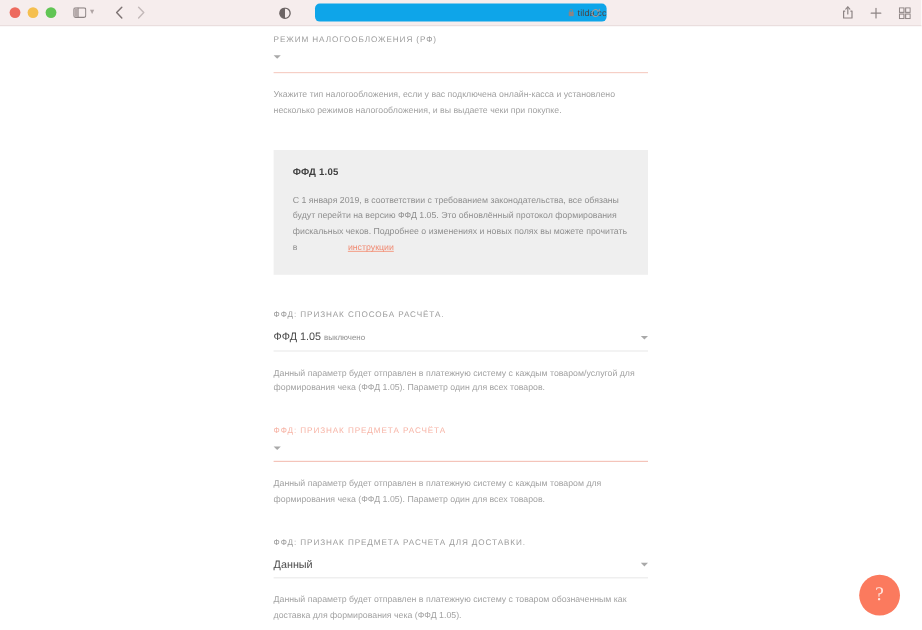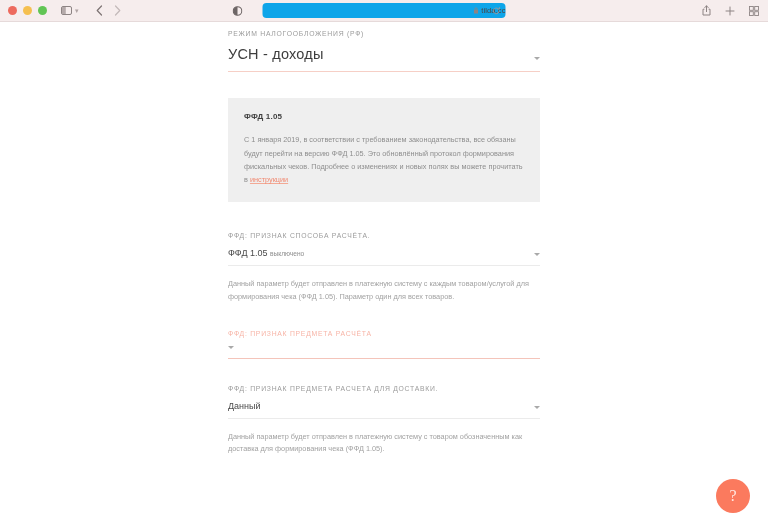--- a/index.html
+++ b/index.html
@@ -187,20 +187,21 @@
     margin-bottom: 12px;
   }
   .notice-body {
     font-size: 7.3px;
     line-height: 1.82;
     color: #8e8e8e;
   }
   .notice-link {
     color: #f08a72;
     text-decoration-color: #f3a995;
+    margin-left: 40px;
   }
 
   
   .help-fab {
     position: absolute;
     right: 18px;
     bottom: 12px;
     width: 34px;
     height: 34px;
     border-radius: 50%;
@@ -301,23 +302,23 @@
     </span>
   </div>
 </div>
 
 <div class="page">
   <div class="content-col">
 
     <div class="field-block">
       <div class="field-label">РЕЖИМ НАЛОГООБЛОЖЕНИЯ (РФ)</div>
       <div class="select-row big pink-underline">
-        <span class="select-value large">УСН - доходы</span>
         <span class="chevron-down"></span>
       </div>
+      <div class="help-text">Укажите тип налогообложения, если у вас подключена онлайн-касса и установлено несколько режимов налогообложения, и вы выдаете чеки при покупке.</div>
     </div>
 
     <div class="notice-box">
       <div class="notice-title">ФФД 1.05</div>
       <div class="notice-body"><span>С 1 января 2019, в соответствии с требованием законодательства, все обязаны будут перейти на версию ФФД 1.05. Это обновлённый протокол формирования фискальных чеков. Подробнее о изменениях и новых полях вы можете прочитать в </span><a class="notice-link" href="#">инструкции</a></div>
     </div>
 
     <div class="field-block">
       <div class="field-label">ФФД: ПРИЗНАК СПОСОБА РАСЧЁТА.</div>
       <div class="select-row">
@@ -325,20 +326,21 @@
         <span class="chevron-down"></span>
       </div>
       <div class="help-text">Данный параметр будет отправлен в платежную систему с каждым товаром/услугой для формирования чека (ФФД 1.05). Параметр один для всех товаров.</div>
     </div>
 
     <div class="field-block">
       <div class="field-label accent">ФФД: ПРИЗНАК ПРЕДМЕТА РАСЧЁТА</div>
       <div class="select-row pink-underline-strong">
         <span class="chevron-down"></span>
       </div>
+      <div class="help-text">Данный параметр будет отправлен в платежную систему с каждым товаром для формирования чека (ФФД 1.05). Параметр один для всех товаров.</div>
     </div>
 
     <div class="field-block">
       <div class="field-label">ФФД: ПРИЗНАК ПРЕДМЕТА РАСЧЕТА ДЛЯ ДОСТАВКИ.</div>
       <div class="select-row">
         <span class="select-value">Данный</span>
         <span class="chevron-down"></span>
       </div>
       <div class="help-text">Данный параметр будет отправлен в платежную систему с товаром обозначенным как доставка для формирования чека (ФФД 1.05).</div>
     </div>

